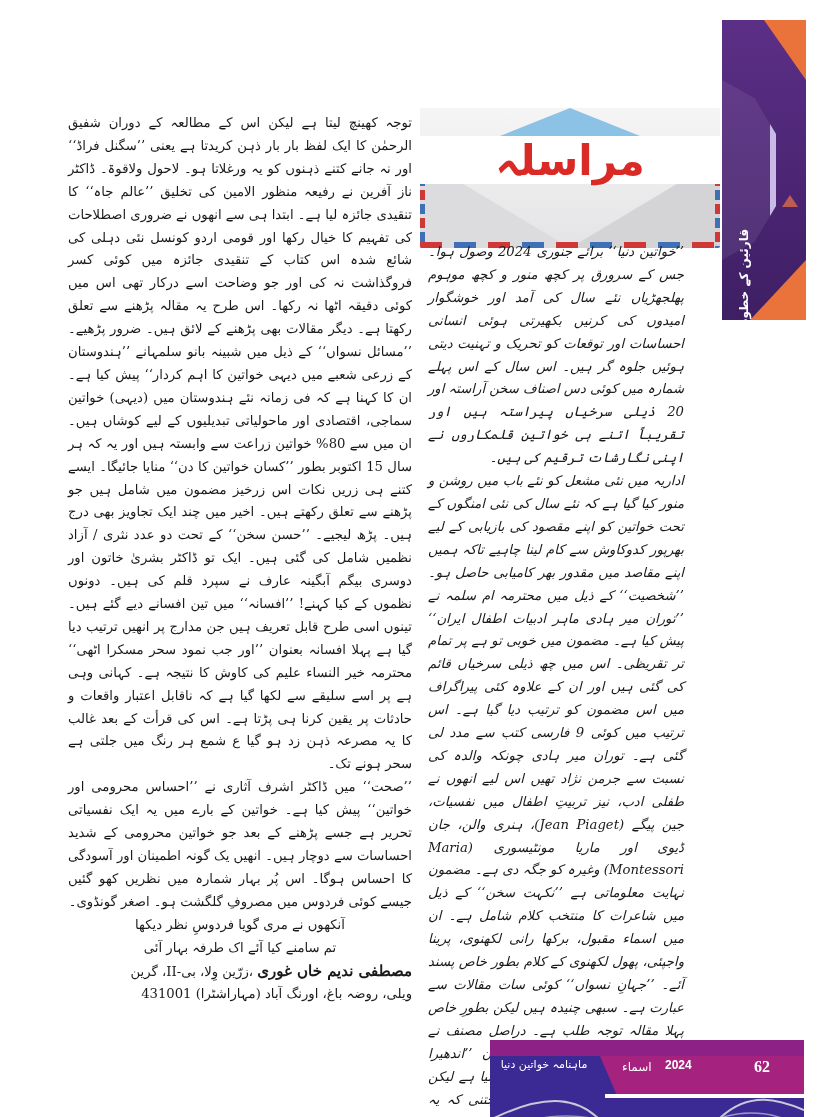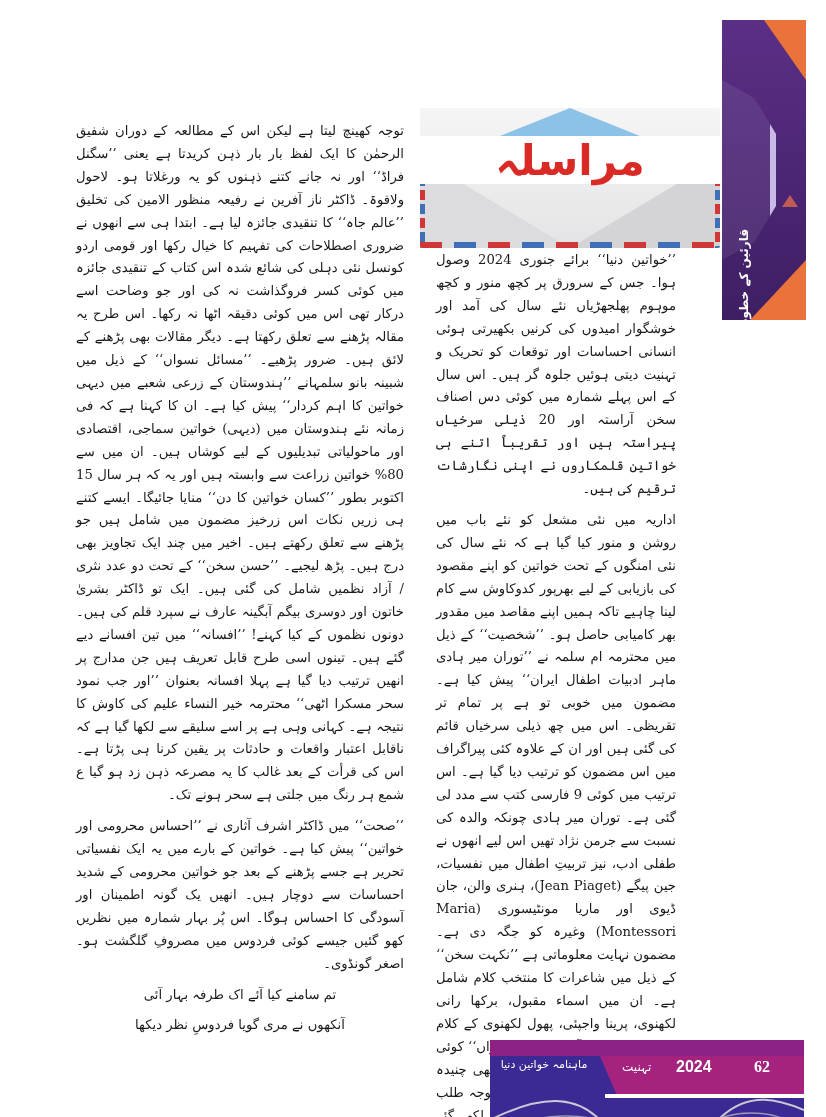--- a/index.html
+++ b/index.html
@@ -17,35 +17,35 @@
   .envelope{position:absolute;left:420px;top:108px;width:300px;height:140px;background:linear-gradient(180deg,#f5f5f5 0%,#e4e4e6 100%);border-radius:2px;overflow:hidden;}
   .envelope .flap{position:absolute;left:80px;top:0;width:140px;height:28px;background:#8cc2e6;clip-path:polygon(50% 0,100% 100%,0 100%);}
   .envelope .fold-l{position:absolute;left:0;top:50px;width:150px;height:90px;background:#dcdcde;clip-path:polygon(0 0,100% 100%,0 100%);}
   .envelope .fold-r{position:absolute;right:0;top:50px;width:150px;height:90px;background:#d4d4d6;clip-path:polygon(100% 0,100% 100%,0 100%);}
   .envelope .airmail{position:absolute;left:0;right:0;bottom:0;height:6px;background:repeating-linear-gradient(90deg,#d03838 0 22px,transparent 22px 34px,#3f6fb6 34px 56px,transparent 56px 68px);}
   .envelope .edge-l{position:absolute;left:0;top:40px;width:5px;height:100px;background:repeating-linear-gradient(180deg,#3f6fb6 0 10px,transparent 10px 14px,#d03838 14px 24px,transparent 24px 28px);}
   .envelope .edge-r{position:absolute;right:0;top:40px;width:5px;height:100px;background:repeating-linear-gradient(180deg,#d03838 0 10px,transparent 10px 14px,#3f6fb6 14px 24px,transparent 24px 28px);}
   .envelope .title{position:absolute;left:0;right:0;top:28px;height:48px;background:#fff;display:flex;align-items:center;justify-content:center;color:#d92a26;font-size:42px;font-weight:bold;direction:rtl;}
   
   .col{position:absolute;direction:rtl;text-align:justify;font-family:"DejaVu Serif",serif;font-size:13.2px;line-height:22.9px;color:#1a1a1a;}
-  .col p{margin:8px;}
+  .col p{margin:0;}
   .col-left{left:68px;top:112px;width:344px;}
   .col-right{left:428px;top:241px;width:292px;}
-  .col .indent{padding-right:36px;}
+  .col .indent{padding-right:36px;font-style:italic;}
   .poem{text-align:center;margin:0;}
   .author-name{font-weight:bold;letter-spacing:1px;font-size:15px;}
   
   .footer{position:absolute;left:490px;top:1008px;width:314px;height:94px;background:#3b2a94;overflow:hidden;margin-top:32px;}
   .footer .bar{position:absolute;left:0;top:0;width:100%;height:16px;background:#8d2185;}
   .footer .pink{position:absolute;left:110px;top:16px;width:204px;height:38px;background:#a5237f;clip-path:polygon(0 0,100% 0,100% 100%,8% 100%);}
   .footer .white{position:absolute;left:115px;top:54px;width:199px;height:4px;background:#fff;}
   .footer .wave{position:absolute;left:0;top:50px;width:314px;height:44px;}
   .footer .mag{position:absolute;left:4px;top:18px;width:100px;text-align:center;color:#fff;font-size:11px;direction:rtl;}
   .footer .month{position:absolute;left:132px;top:20px;color:#fff;font-size:12px;direction:rtl;}
-  .footer .year{position:absolute;left:186px;top:18px;color:#fff;font-size:16px;font-weight:bold;font-family:"Liberation Sans",sans-serif;}
+  .footer .year{position:absolute;left:175px;top:18px;color:#fff;font-size:12px;font-weight:bold;font-family:"Liberation Sans",sans-serif;}
   .footer .pagenum{position:absolute;left:264px;top:18px;color:#fff;font-size:16px;font-weight:bold;font-family:Liberation Serif, serif;}
 </style>
 </head>
 <body>
 
 <div class="page">
 
   <div class="side-tab">
     <div class="orange"></div>
     <div class="orange2"></div>
@@ -67,30 +67,32 @@
   </div>
 
   <div class="col col-right">
     <p class="indent">’’خواتین دنیا‘‘ برائے جنوری 2024 وصول ہوا۔ جس کے سرورق پر کچھ منور و کچھ موہوم پھلجھڑیاں نئے سال کی آمد اور خوشگوار امیدوں کی کرنیں بکھیرتی ہوئی انسانی احساسات اور توقعات کو تحریک و تہنیت دیتی ہوئیں جلوہ گر ہیں۔ اس سال کے اس پہلے شمارہ میں کوئی دس اصناف سخن آراستہ اور 20 ذیلی سرخیاں پیراستہ ہیں اور تقریباً اتنے ہی خواتین قلمکاروں نے اپنی نگارشات ترقیم کی ہیں۔</p>
     <p class="indent">اداریہ میں نئی مشعل کو نئے باب میں روشن و منور کیا گیا ہے کہ نئے سال کی نئی امنگوں کے تحت خواتین کو اپنے مقصود کی بازیابی کے لیے بھرپور کدوکاوش سے کام لینا چاہیے تاکہ ہمیں اپنے مقاصد میں مقدور بھر کامیابی حاصل ہو۔ ’’شخصیت‘‘ کے ذیل میں محترمہ ام سلمہ نے ’’توران میر ہادی ماہر ادبیات اطفال ایران‘‘ پیش کیا ہے۔ مضمون میں خوبی تو ہے پر تمام تر تقریظی۔ اس میں چھ ذیلی سرخیاں قائم کی گئی ہیں اور ان کے علاوہ کئی پیراگراف میں اس مضمون کو ترتیب دیا گیا ہے۔ اس ترتیب میں کوئی 9 فارسی کتب سے مدد لی گئی ہے۔ توران میر ہادی چونکہ والدہ کی نسبت سے جرمن نژاد تھیں اس لیے انھوں نے طفلی ادب، نیز تربیتِ اطفال میں نفسیات، جین پیگے (Jean Piaget)، ہنری والن، جان ڈیوی اور ماریا مونٹیسوری (Maria Montessori) وغیرہ کو جگہ دی ہے۔ مضمون نہایت معلوماتی ہے ’’نکہت سخن‘‘ کے ذیل میں شاعرات کا منتخب کلام شامل ہے۔ ان میں اسماء مقبول، برکھا رانی لکھنوی، پرینا واجپئی، پھول لکھنوی کے کلام بطور خاص پسند آئے۔ ’’جہانِ نسواں‘‘ کوئی سات مقالات سے عبارت ہے۔ سبھی چنیدہ ہیں لیکن بطورِ خاص پہلا مقالہ توجہ طلب ہے۔ دراصل مصنف نے 1950 میں لکھے گئے ناول بعنوان ’’اندھیرا خواب‘‘ کی کردار نگاری کا جائزہ لیا ہے لیکن یہ جائزہ بھی اتنا ہی قدیم ہے جتنی کہ یہ ناول جو کہ سگمنڈ فرائڈ کے پیش کردہ تھیوری کے تین دریچوں یعنی بند دریچہ، نیم وا اور کھلا دریچہ۔ لیکن دیکھا جائے تو یہ ناول بجائے سگمنڈ فرائڈ کے کارل ینگ (Carl Jung) کی تھیوری ’مخفی مواد خواب‘ سے زیادہ قریب معلوم ہوتی ہے جس میں تمثال کا ایک جہان آباد ہوتا ہے۔ یہ مقالہ اپنی ندرت کی وجہ سے</p>
   </div>
 
   <div class="col col-left">
     <p>توجہ کھینچ لیتا ہے لیکن اس کے مطالعہ کے دوران شفیق الرحمٰن کا ایک لفظ بار بار ذہن کریدتا ہے یعنی ’’سگنل فراڈ‘‘ اور نہ جانے کتنے ذہنوں کو یہ ورغلاتا ہو۔ لاحول ولاقوۃ۔ ڈاکٹر ناز آفرین نے رفیعہ منظور الامین کی تخلیق ’’عالم جاہ‘‘ کا تنقیدی جائزہ لیا ہے۔ ابتدا ہی سے انھوں نے ضروری اصطلاحات کی تفہیم کا خیال رکھا اور قومی اردو کونسل نئی دہلی کی شائع شدہ اس کتاب کے تنقیدی جائزہ میں کوئی کسر فروگذاشت نہ کی اور جو وضاحت اسے درکار تھی اس میں کوئی دقیقہ اٹھا نہ رکھا۔ اس طرح یہ مقالہ پڑھنے سے تعلق رکھتا ہے۔ دیگر مقالات بھی پڑھنے کے لائق ہیں۔ ضرور پڑھیے۔ ’’مسائل نسواں‘‘ کے ذیل میں شبینہ بانو سلمہانے ’’ہندوستان کے زرعی شعبے میں دیہی خواتین کا اہم کردار‘‘ پیش کیا ہے۔ ان کا کہنا ہے کہ فی زمانہ نئے ہندوستان میں (دیہی) خواتین سماجی، اقتصادی اور ماحولیاتی تبدیلیوں کے لیے کوشاں ہیں۔ ان میں سے 80% خواتین زراعت سے وابستہ ہیں اور یہ کہ ہر سال 15 اکتوبر بطور ’’کسان خواتین کا دن‘‘ منایا جائیگا۔ ایسے کتنے ہی زریں نکات اس زرخیز مضمون میں شامل ہیں جو پڑھنے سے تعلق رکھتے ہیں۔ اخیر میں چند ایک تجاویز بھی درج ہیں۔ پڑھ لیجیے۔ ’’حسن سخن‘‘ کے تحت دو عدد نثری / آزاد نظمیں شامل کی گئی ہیں۔ ایک تو ڈاکٹر بشریٰ خاتون اور دوسری بیگم آبگینہ عارف نے سپرد قلم کی ہیں۔ دونوں نظموں کے کیا کہنے! ’’افسانہ‘‘ میں تین افسانے دیے گئے ہیں۔ تینوں اسی طرح قابل تعریف ہیں جن مدارج پر انھیں ترتیب دیا گیا ہے پہلا افسانہ بعنوان ’’اور جب نمود سحر مسکرا اٹھی‘‘ محترمہ خیر النساء علیم کی کاوش کا نتیجہ ہے۔ کہانی وہی ہے پر اسے سلیقے سے لکھا گیا ہے کہ ناقابل اعتبار واقعات و حادثات پر یقین کرنا ہی پڑتا ہے۔ اس کی قرأت کے بعد غالب کا یہ مصرعہ ذہن زد ہو گیا ع شمع ہر رنگ میں جلتی ہے سحر ہونے تک۔</p>
     <p>’’صحت‘‘ میں ڈاکٹر اشرف آثاری نے ’’احساس محرومی اور خواتین‘‘ پیش کیا ہے۔ خواتین کے بارے میں یہ ایک نفسیاتی تحریر ہے جسے پڑھنے کے بعد جو خواتین محرومی کے شدید احساسات سے دوچار ہیں۔ انھیں یک گونہ اطمینان اور آسودگی کا احساس ہوگا۔ اس پُر بہار شمارہ میں نظریں کھو گئیں جیسے کوئی فردوس میں مصروفِ گلگشت ہو۔ اصغر گونڈوی۔</p>
+    <p class="poem">آنکھوں نے مری گویا فردوسِ نظر دیکھا</p>
     <p class="poem">تم سامنے کیا آئے اک طرفہ بہار آئی</p>
-    <p class="poem">آنکھوں نے مری گویا فردوسِ نظر دیکھا</p>
+    <p><span class="author-name">مصطفی ندیم خاں غوری</span> <span>،زرّین وِلا، بی-II، گرین</span></p>
+    <p>ویلی، روضہ باغ، اورنگ آباد (مہاراشٹرا) 431001</p>
   </div>
 
   <div class="footer">
     <div class="bar"></div>
     <div class="pink"></div>
     <div class="white"></div>
     <svg class="wave" viewBox="0 0 314 44" preserveAspectRatio="none">
       <path d="M0,30 C60,0 90,10 110,30 C150,50 200,50 230,28 C260,0 290,10 314,20" fill="none" stroke="#c9c9d6" stroke-width="2"></path>
       <path d="M0,40 C40,30 70,20 110,30 C160,44 200,40 230,28 C270,15 300,30 314,38" fill="none" stroke="#9a9ab6" stroke-width="1.5"></path>
     </svg>
     <div class="mag">ماہنامہ خواتین دنیا</div>
-    <div class="month">تہنیت</div>
+    <div class="month">اسماء</div>
     <div class="year">2024</div>
     <div class="pagenum">62</div>
   </div>
 </div>
 
 </body></html>

